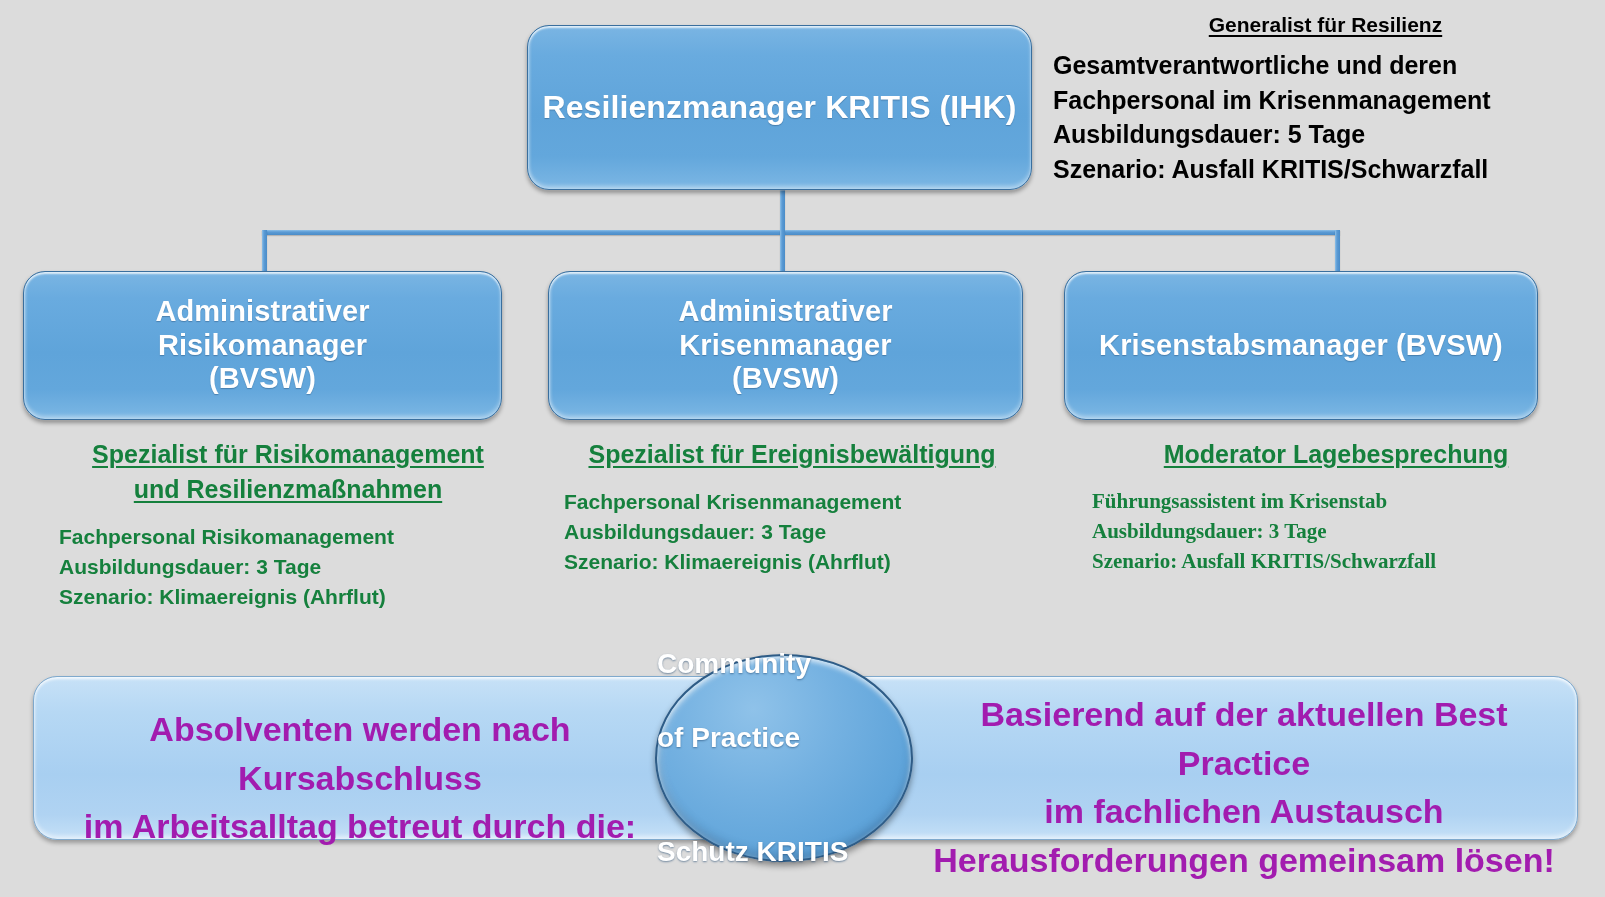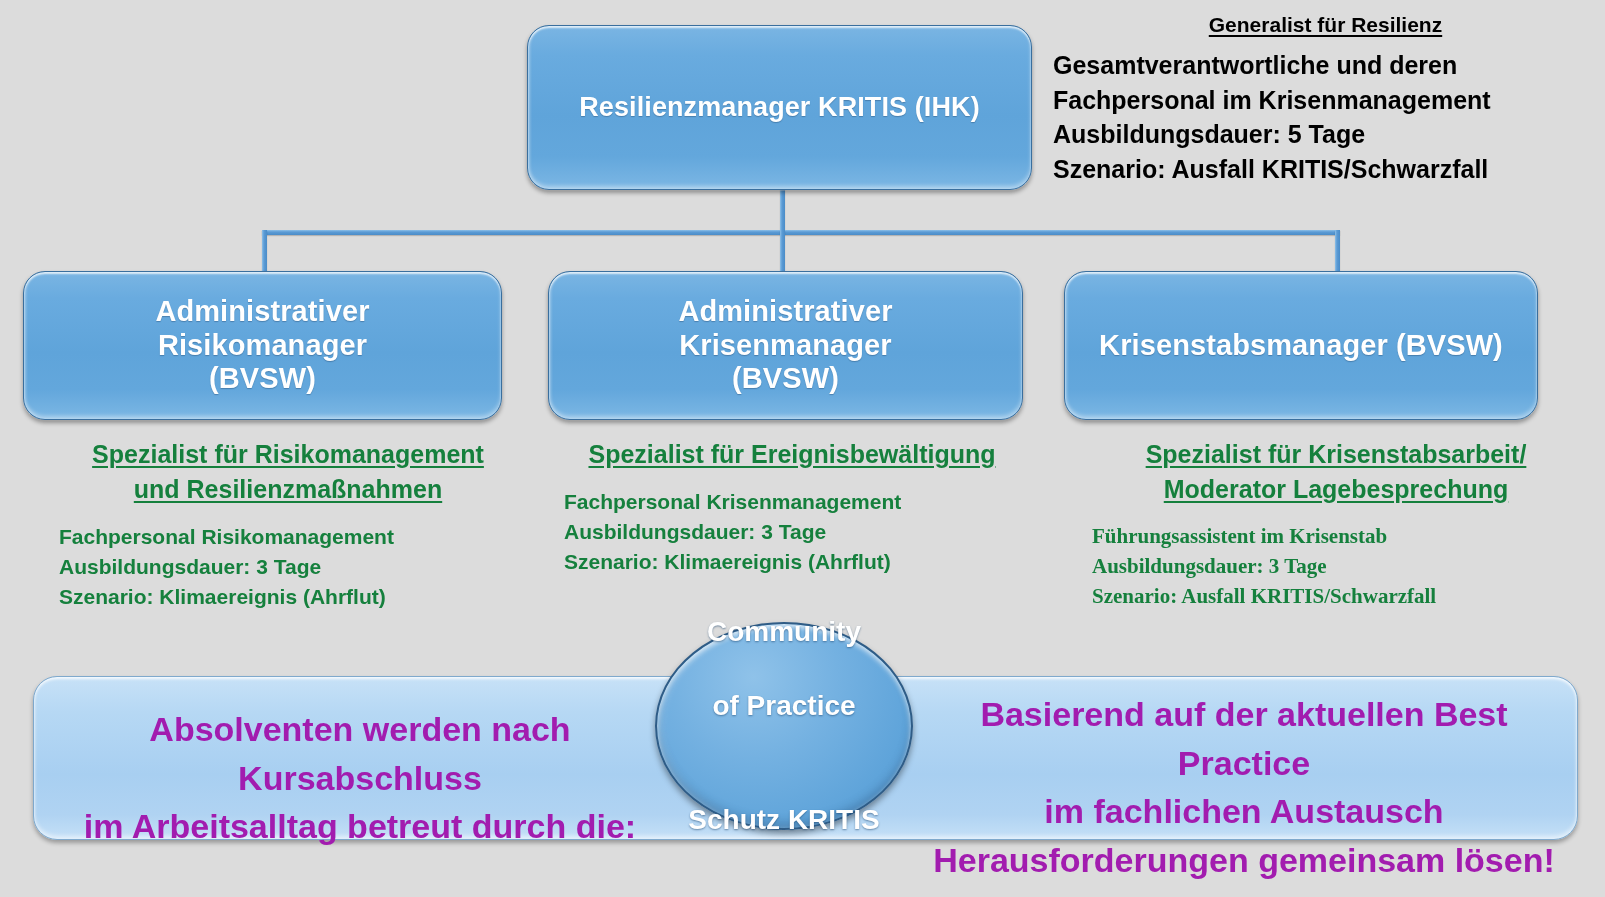--- a/index.html
+++ b/index.html
@@ -45,21 +45,21 @@
     box-shadow:
       inset 0 2px 2px rgba(255,255,255,0.75),
       inset 0 -3px 4px rgba(255,255,255,0.40),
       inset 2px 0 3px rgba(255,255,255,0.20),
       0 3px 4px rgba(0,0,0,0.35),
       0 1px 0 rgba(255,255,255,0.35);
     text-shadow: 0 1px 1px rgba(40,80,120,0.45);
   }
   .node .label { padding: 0 14px; line-height: 1.16; }
 
-  #node-top       { left: 527px;  top: 25px;  width: 505px; height: 165px; font-size: 27px; }
+  #node-top       { left: 527px;  top: 25px;  width: 505px; height: 165px; font-size: 32px; }
   #node-risk      { left: 23px;   top: 271px; width: 479px; height: 149px; font-size: 29px; }
   #node-krisen    { left: 548px;  top: 271px; width: 475px; height: 149px; font-size: 29px; }
   #node-stab      { left: 1064px; top: 271px; width: 474px; height: 149px; font-size: 29px; }
 
   
   .caption {
     position: absolute;
     color: #15803d;
     font-weight: bold;
   }
@@ -135,28 +135,28 @@
     line-height: 1.43;
     text-align: center;
   }
   #banner-left  { left: 60px;  top: 705px; width: 600px; }
   #banner-right { left: 920px; top: 690px; width: 648px; }
 
   
   #cop-circle {
     position: absolute;
     left: 655px;
-    top: 622px;
+    top: 654px;
     width: 258px;
     height: 208px;
     border-radius: 50%;
     box-sizing: border-box;
     display: flex;
     flex-direction: column;
-    align-items: center;
+    align-items: flex-start;
     justify-content: center;
     background: radial-gradient(ellipse at 38% 26%, #8fc2e9 0%, #74b1e1 38%, #5fa4da 72%, #5b9ed6 100%);
     border: 2px solid #2f5c86;
     box-shadow:
       inset 0 3px 5px rgba(255,255,255,0.70),
       inset 0 -6px 9px rgba(30,70,110,0.30),
       inset 5px 0 7px rgba(255,255,255,0.18),
       0 4px 6px rgba(0,0,0,0.38);
     color: #ffffff;
     font-weight: bold;
@@ -232,21 +232,20 @@
       <div>Szenario: Klimaereignis (Ahrflut)</div>
     </div>
   </div>
 
   <div class="node" id="node-stab">
     <span class="label">Krisenstabsmanager (BVSW)</span>
   </div>
 
   <div class="caption" id="cap-stab">
     <div class="head">
-      <span class="hl">Spezialist für Krisenstabsarbeit/</span>
       <span class="hl">Moderator Lagebesprechung</span>
     </div>
     <div class="body">
       <div>Führungsassistent im Krisenstab</div>
       <div>Ausbildungsdauer: 3 Tage</div>
       <div>Szenario: Ausfall KRITIS/Schwarzfall</div>
     </div>
   </div>
 
   <div id="banner"></div>

